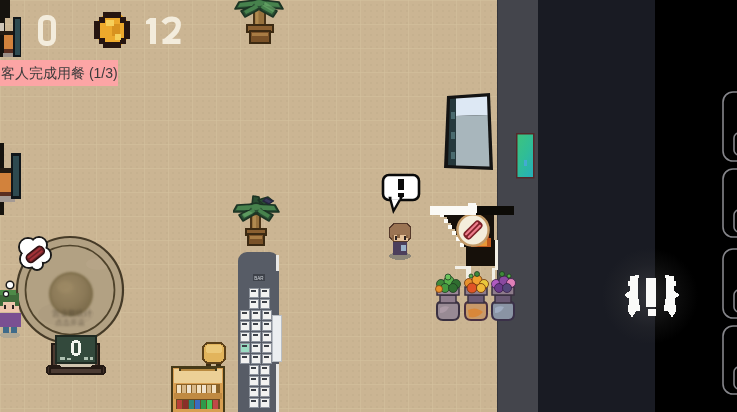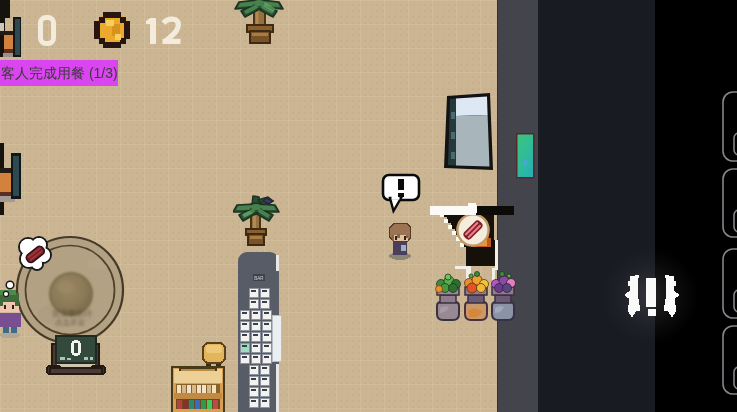--- a/index.html
+++ b/index.html
@@ -456,21 +456,21 @@
   <g fill="#f3ecdc">
     <rect x="4" y="2" width="6" height="26"></rect>
     <polygon points="4,2 4,8 0,8 0,5"></polygon>
   </g>
   <g fill="none" stroke="#f3ecdc" stroke-width="5.2">
     <path d="M17.5 7.2 Q21 2.8 26.5 3.2 Q32.5 3.6 32.3 9.2 Q32 14.5 26 19.5 L19.5 25.2"></path>
     <path d="M16.5 25.4 L34.5 25.4"></path>
   </g>
 </svg>
 
-<div class="abs" style="left:0;top:60px;width:117px;height:26px;background:#d946ef;color:#3b3b3b;font-size:14px;line-height:26px;white-space:nowrap;overflow:hidden;padding-left:1px;">客人完成用餐 (1/3)</div>
+<div class="abs" style="left:0;top:60px;width:117px;height:26px;background:#fca5a5;color:#3b3b3b;font-size:14px;line-height:26px;white-space:nowrap;overflow:hidden;padding-left:1px;">客人完成用餐 (1/3)</div>
 
 <div class="abs" style="left:600px;top:246px;width:100px;height:100px;background:radial-gradient(circle, rgba(105,105,105,0.33) 0%, rgba(60,60,60,0.16) 45%, rgba(0,0,0,0) 68%);"></div>
 <svg class="abs" style="left:624px;top:275px" width="56" height="45" shape-rendering="crispEdges">
   <g fill="#fafaf8">
     <rect x="22" y="3" width="10" height="29"></rect>
     <rect x="24" y="34" width="8" height="7"></rect>
     <g>
       <rect x="6" y="1" width="8" height="5"></rect>
         <rect x="11" y="0" width="4" height="3"></rect>
       <rect x="4" y="6" width="10" height="5"></rect>

